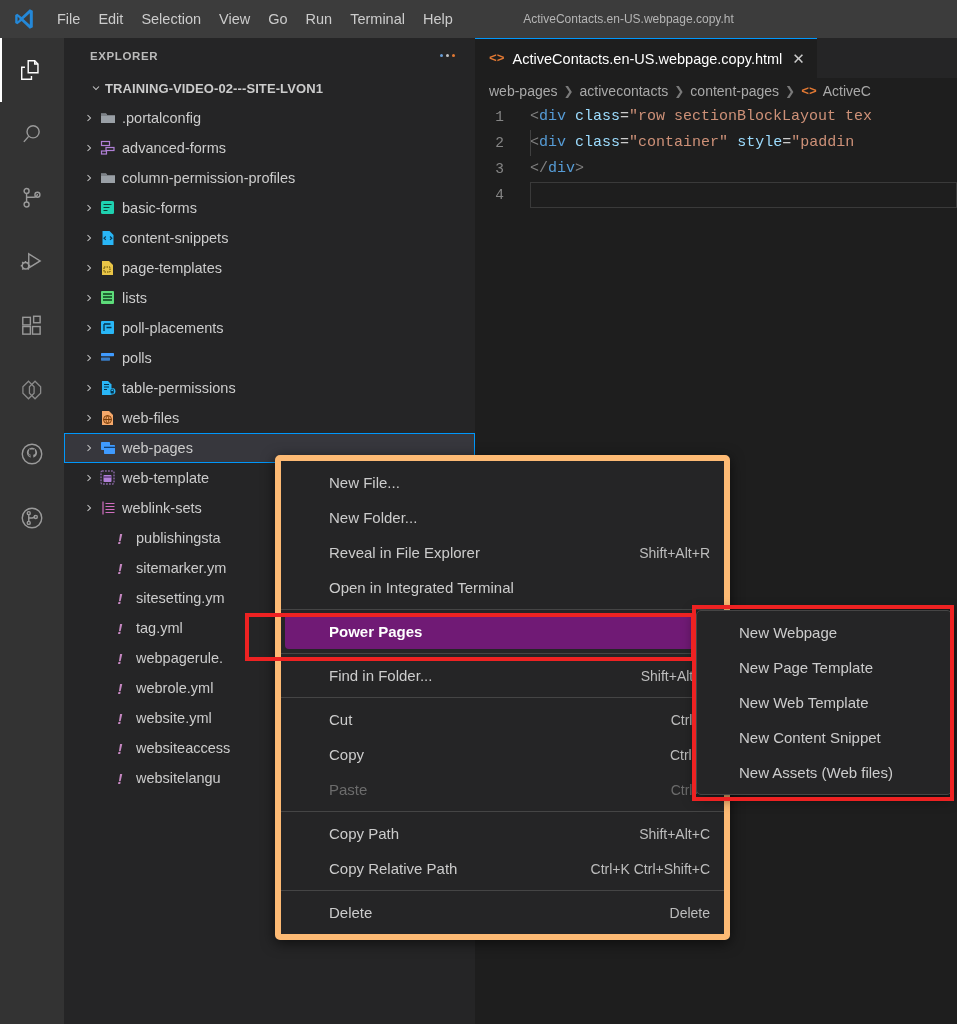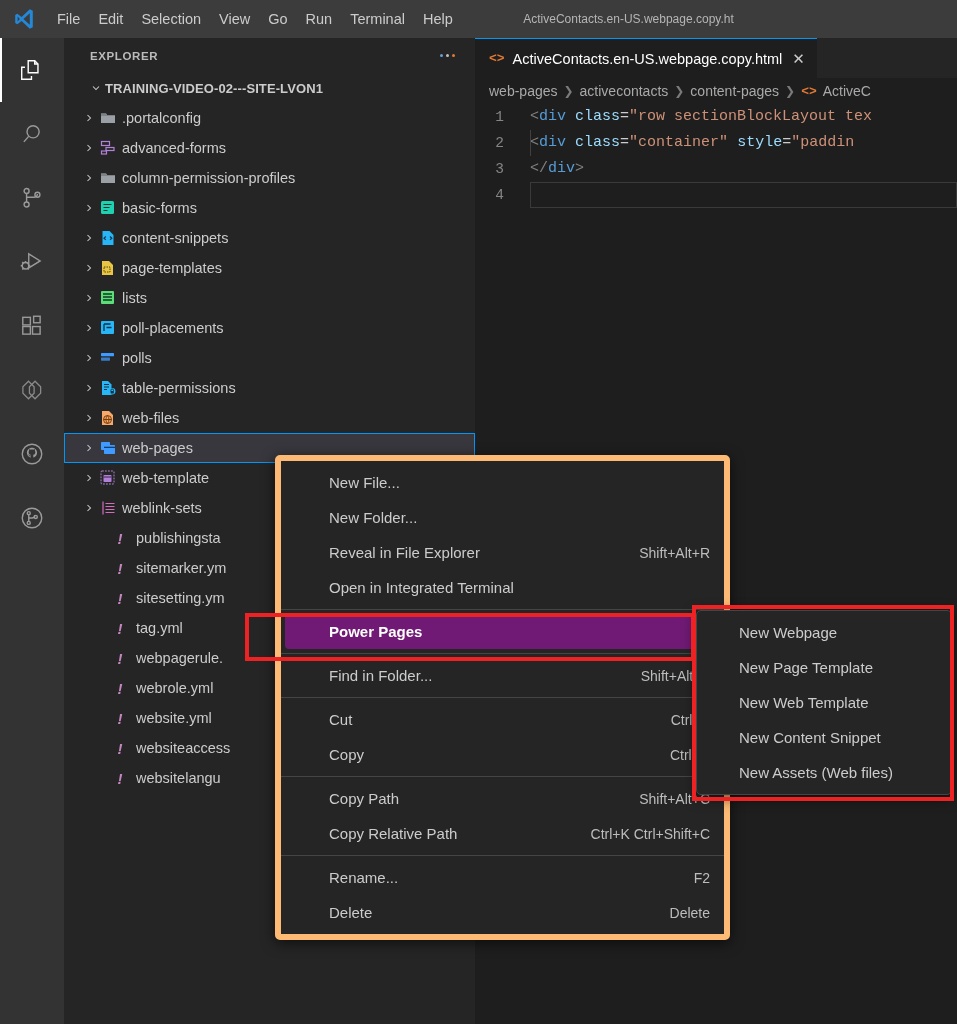--- a/index.html
+++ b/index.html
@@ -561,34 +561,34 @@
     </div>
     <div class="ctx-sep"></div>
     <div class="ctx-item">
       <span>Cut</span>
       <span class="ctx-key">Ctrl+X</span>
     </div>
     <div class="ctx-item">
       <span>Copy</span>
       <span class="ctx-key">Ctrl+C</span>
     </div>
+    <div class="ctx-item disabled">
+      <span>Paste</span>
+      <span class="ctx-key">Ctrl+V</span>
+    </div>
     <div class="ctx-sep"></div>
     <div class="ctx-item">
       <span>Copy Path</span>
       <span class="ctx-key">Shift+Alt+C</span>
     </div>
     <div class="ctx-item">
       <span>Copy Relative Path</span>
       <span class="ctx-key">Ctrl+K Ctrl+Shift+C</span>
     </div>
     <div class="ctx-sep"></div>
-    <div class="ctx-item">
-      <span>Rename...</span>
-      <span class="ctx-key">F2</span>
-    </div>
     <div class="ctx-item">
       <span>Delete</span>
       <span class="ctx-key">Delete</span>
     </div>
   </div>
 
 <div id="submenu">
     <div class="sub-item">
       <span>New Webpage</span>
     </div>

